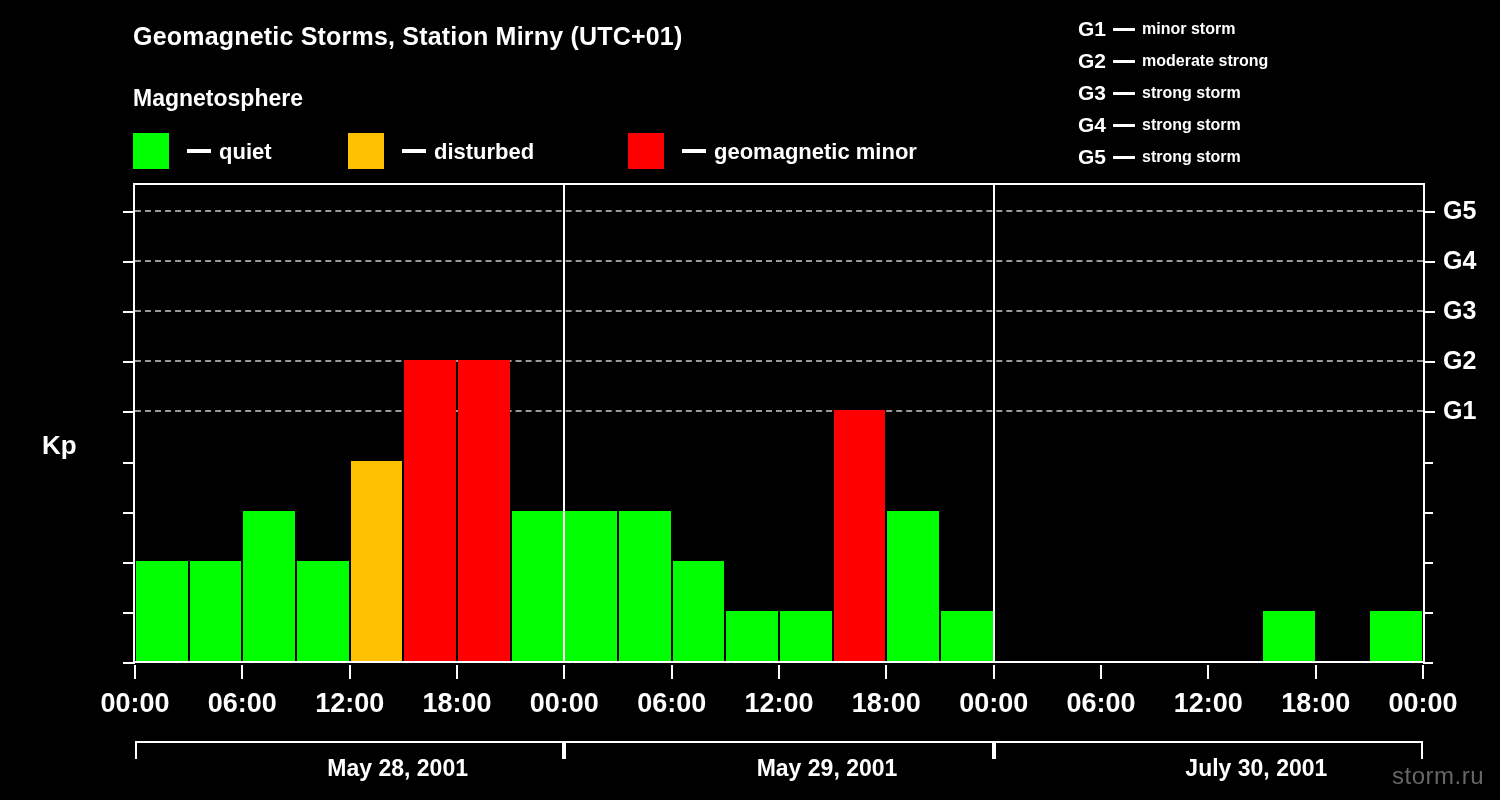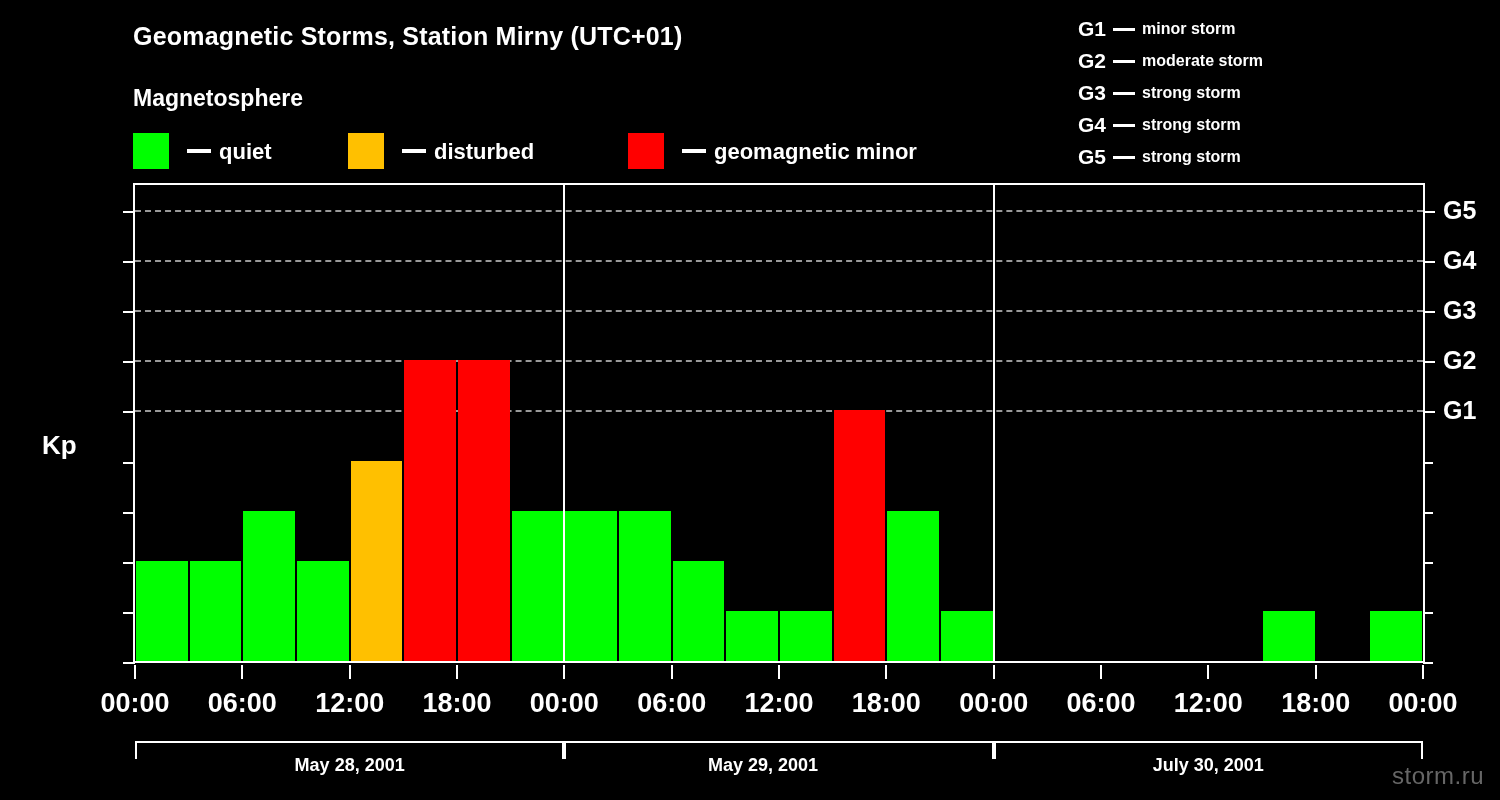--- a/index.html
+++ b/index.html
@@ -65,22 +65,22 @@
     transform:translateY(-50%);white-space:nowrap;}
 
   
   .xtick{position:absolute;top:665px;width:2px;height:14px;background:#fff;}
   .xlabel{position:absolute;top:688px;font-size:27px;font-weight:bold;
     transform:translateX(-50%);white-space:nowrap;}
 
   
   .day-bracket{position:absolute;top:741px;height:2px;background:#fff;}
   .day-bracket-end{position:absolute;top:741px;width:2px;height:18px;background:#fff;}
-  .day-name{position:absolute;top:755px;font-size:18px;font-weight:bold;
-    transform:translateX(-50%);white-space:nowrap;}
+  .day-name{position:absolute;top:755px;font-size:23px;font-weight:bold;
+    transform:translateX(-50%);white-space:nowrap;margin-left:48px;}
 
   #watermark{
     left:1392px;top:762px;font-size:24px;color:#666;font-weight:normal;
     letter-spacing:.5px;
   }
 </style>
 </head>
 <body>
 
 <div class="abs" id="chart-title">Geomagnetic Storms, Station Mirny (UTC+01)</div>
@@ -106,21 +106,21 @@
 
 <div class="abs" id="g-legend">
     <div class="g-row">
       <span class="g-code">G1</span>
       <span class="g-dash"></span>
       <span class="g-desc">minor storm</span>
     </div>
     <div class="g-row">
       <span class="g-code">G2</span>
       <span class="g-dash"></span>
-      <span class="g-desc">moderate storm</span>
+      <span class="g-desc">moderate strong</span>
     </div>
     <div class="g-row">
       <span class="g-code">G3</span>
       <span class="g-dash"></span>
       <span class="g-desc">strong storm</span>
     </div>
     <div class="g-row">
       <span class="g-code">G4</span>
       <span class="g-dash"></span>
       <span class="g-desc">strong storm</span>
@@ -216,20 +216,20 @@
     <div class="xlabel" style="left: 1315.67px;">18:00</div>
     <div class="xtick" style="left: 1422px;"></div>
     <div class="xlabel" style="left: 1423px;">00:00</div>
     <div class="day-bracket" style="left: 135px; width: 429.333px;"></div>
     <div class="day-bracket-end" style="left: 135px;"></div>
     <div class="day-bracket-end" style="left: 562.333px;"></div>
     <div class="day-name" style="left: 349.667px;">May 28, 2001</div>
     <div class="day-bracket" style="left: 564.333px; width: 429.333px;"></div>
     <div class="day-bracket-end" style="left: 564.333px;"></div>
     <div class="day-bracket-end" style="left: 991.667px;"></div>
-    <div class="day-name" style="left: 763px;">May 29, 2001</div>
+    <div class="day-name" style="left: 779px;">May 29, 2001</div>
     <div class="day-bracket" style="left: 993.667px; width: 429.333px;"></div>
     <div class="day-bracket-end" style="left: 993.667px;"></div>
     <div class="day-bracket-end" style="left: 1421px;"></div>
     <div class="day-name" style="left: 1208.33px;">July 30, 2001</div>
   </div>
 
 <div class="abs" id="watermark">storm.ru</div>
 
 </body></html>

